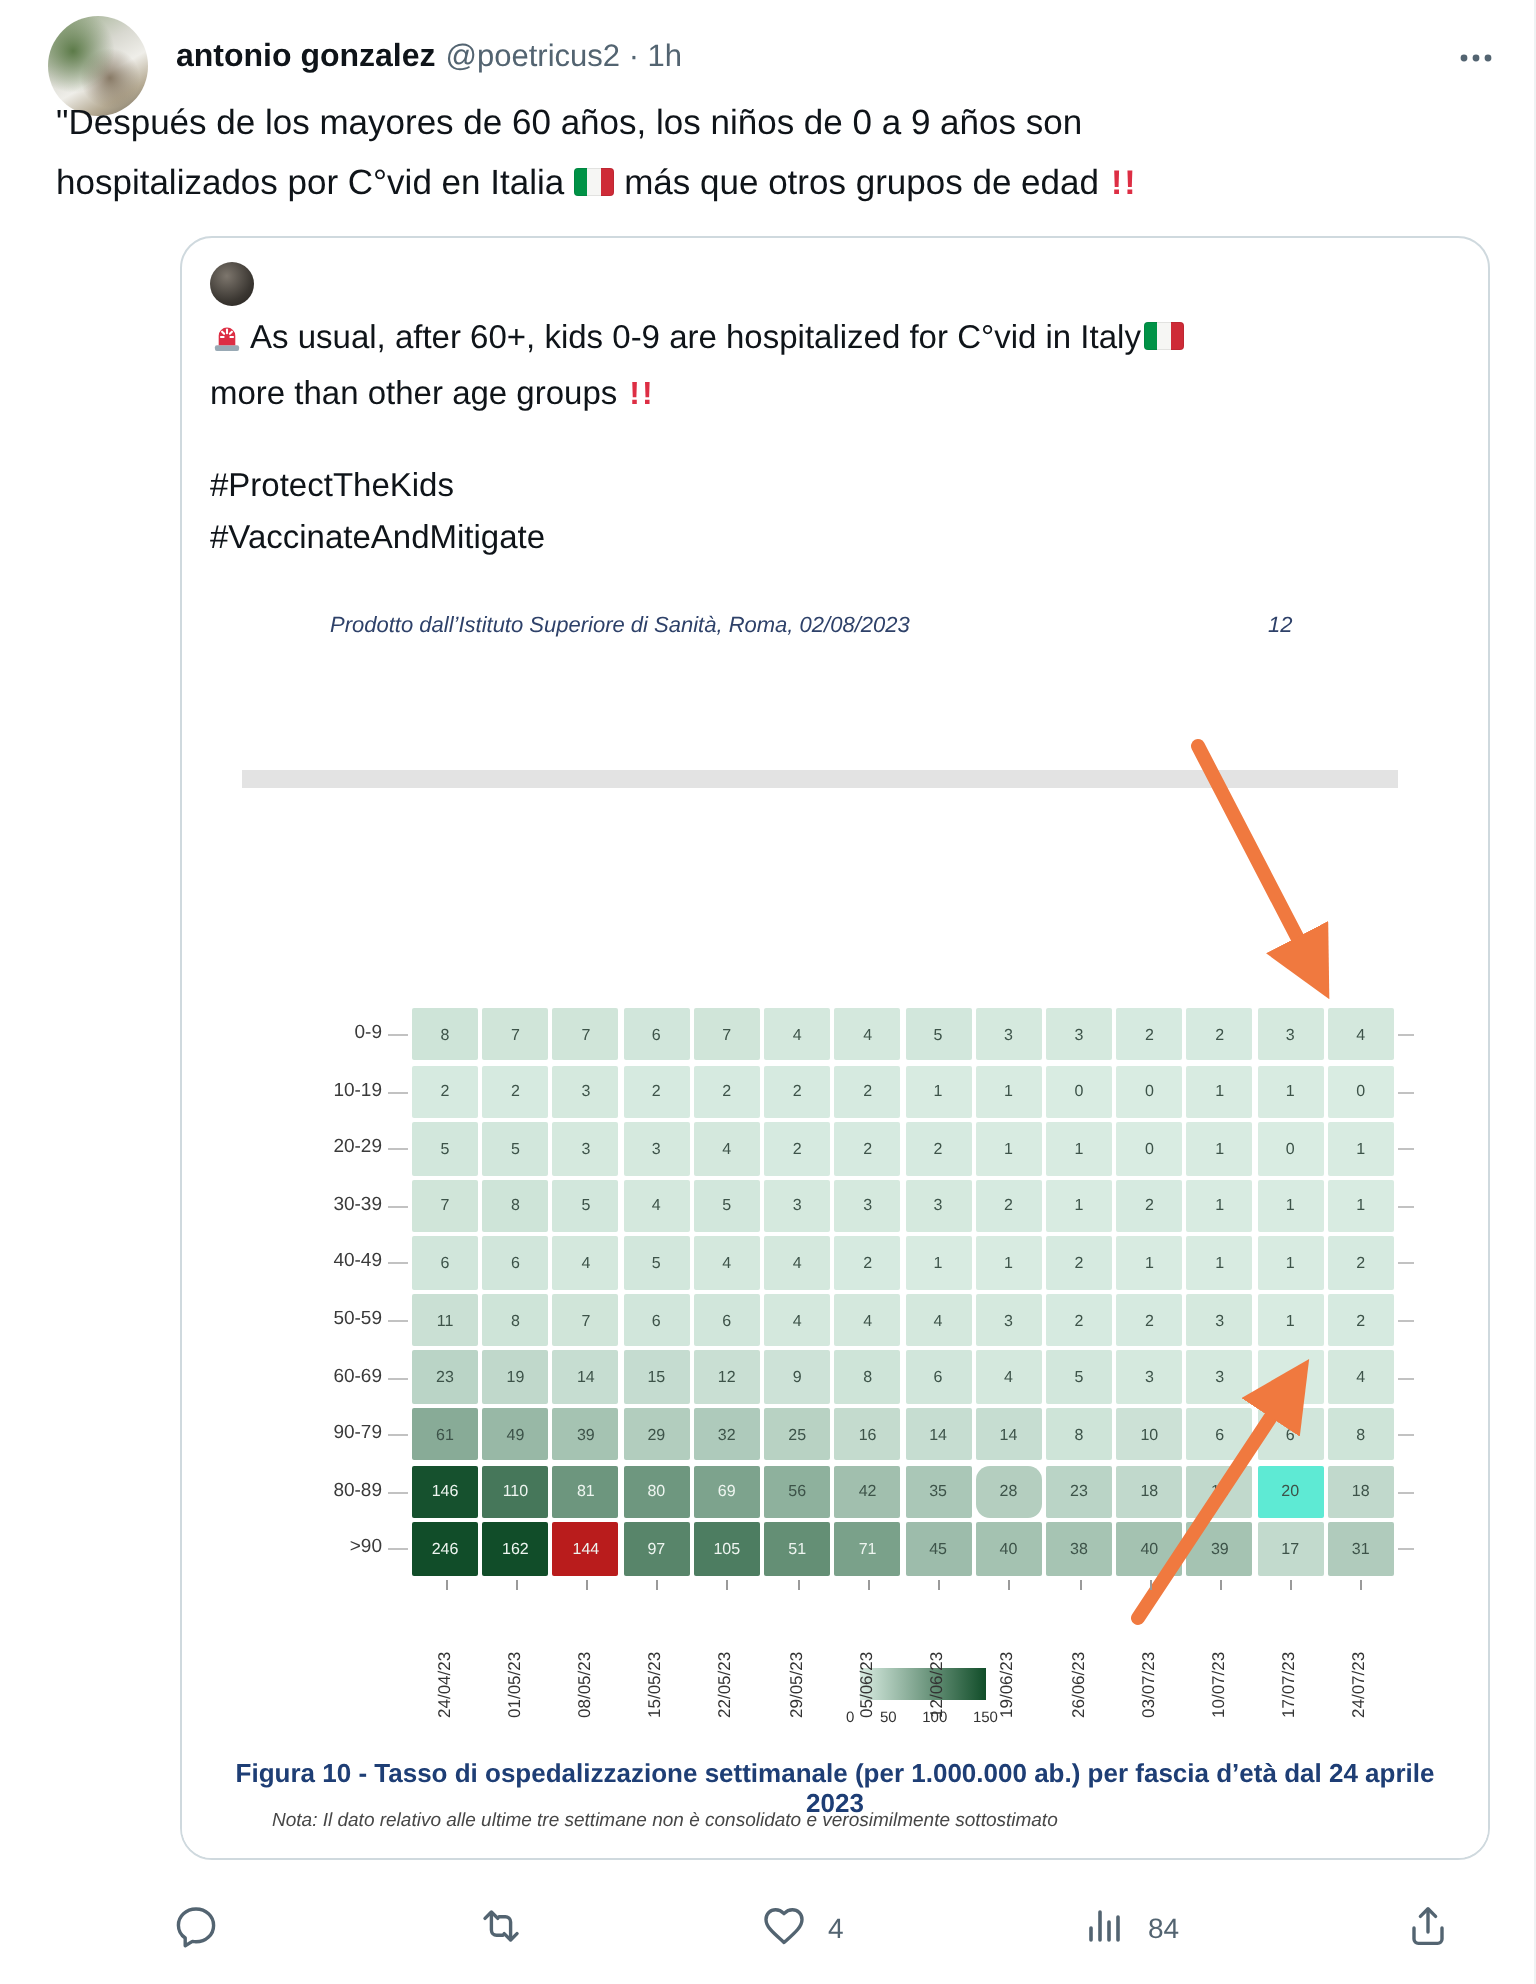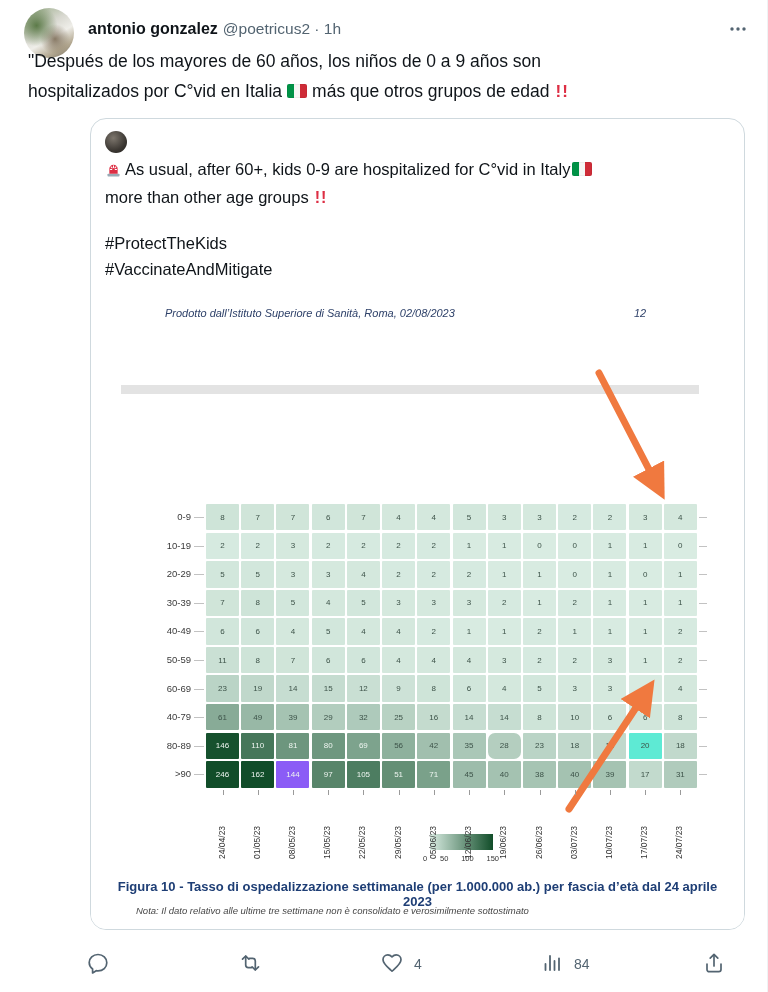--- a/index.html
+++ b/index.html
@@ -227,21 +227,21 @@
           <div class="hm-cell" style="background: rgb(161, 191, 174); color: rgb(61, 83, 73);">42</div>
           <div class="hm-cell" style="background: rgb(170, 199, 183); color: rgb(61, 83, 73);">35</div>
           <div class="hm-cell" style="background: rgb(180, 206, 191); color: rgb(61, 83, 73); border-radius: 7px;">28</div>
           <div class="hm-cell" style="background: rgb(186, 212, 198); color: rgb(61, 83, 73);">23</div>
           <div class="hm-cell" style="background: rgb(193, 217, 204); color: rgb(61, 83, 73);">18</div>
           <div class="hm-cell" style="background: rgb(193, 217, 204); color: rgb(61, 83, 73);">18</div>
           <div class="hm-cell" style="background: #5eead4; color: rgb(61, 83, 73);">20</div>
           <div class="hm-cell" style="background: rgb(193, 217, 204); color: rgb(61, 83, 73);">18</div>
           <div class="hm-cell" style="background: rgb(17, 77, 41); color: rgb(238, 245, 240);">246</div>
           <div class="hm-cell" style="background: rgb(17, 77, 41); color: rgb(238, 245, 240);">162</div>
-          <div class="hm-cell" style="background: #8b5cf6; color: rgb(238, 245, 240);">144</div>
+          <div class="hm-cell" style="background: #b91c1c; color: rgb(238, 245, 240);">144</div>
           <div class="hm-cell" style="background: rgb(88, 133, 106); color: rgb(238, 245, 240);">97</div>
           <div class="hm-cell" style="background: rgb(77, 125, 97); color: rgb(238, 245, 240);">105</div>
           <div class="hm-cell" style="background: rgb(100, 143, 117); color: rgb(238, 245, 240);">51</div>
           <div class="hm-cell" style="background: rgb(122, 161, 138); color: rgb(238, 245, 240);">71</div>
           <div class="hm-cell" style="background: rgb(157, 188, 171); color: rgb(61, 83, 73);">45</div>
           <div class="hm-cell" style="background: rgb(164, 194, 177); color: rgb(61, 83, 73);">40</div>
           <div class="hm-cell" style="background: rgb(166, 196, 179); color: rgb(61, 83, 73);">38</div>
           <div class="hm-cell" style="background: rgb(164, 194, 177); color: rgb(61, 83, 73);">40</div>
           <div class="hm-cell" style="background: rgb(165, 195, 178); color: rgb(61, 83, 73);">39</div>
           <div class="hm-cell" style="background: rgb(194, 218, 205); color: rgb(61, 83, 73);">17</div>
@@ -282,21 +282,21 @@
         <div class="hm-dash" style="left: 608px; width: 8px; top: 313.8px;"></div>
         <div class="hm-rowlabel" style="top: 336.4px;">40-49</div>
         <div class="hm-dash" style="left: 103px; width: 10px; top: 342.4px;"></div>
         <div class="hm-dash" style="left: 608px; width: 8px; top: 342.4px;"></div>
         <div class="hm-rowlabel" style="top: 365px;">50-59</div>
         <div class="hm-dash" style="left: 103px; width: 10px; top: 371px;"></div>
         <div class="hm-dash" style="left: 608px; width: 8px; top: 371px;"></div>
         <div class="hm-rowlabel" style="top: 393.6px;">60-69</div>
         <div class="hm-dash" style="left: 103px; width: 10px; top: 399.6px;"></div>
         <div class="hm-dash" style="left: 608px; width: 8px; top: 399.6px;"></div>
-        <div class="hm-rowlabel" style="top: 422.2px;">40-79</div>
+        <div class="hm-rowlabel" style="top: 422.2px;">90-79</div>
         <div class="hm-dash" style="left: 103px; width: 10px; top: 428.2px;"></div>
         <div class="hm-dash" style="left: 608px; width: 8px; top: 428.2px;"></div>
         <div class="hm-rowlabel" style="top: 450.8px;">80-89</div>
         <div class="hm-dash" style="left: 103px; width: 10px; top: 456.8px;"></div>
         <div class="hm-dash" style="left: 608px; width: 8px; top: 456.8px;"></div>
         <div class="hm-rowlabel" style="top: 479.4px;">&gt;90</div>
         <div class="hm-dash" style="left: 103px; width: 10px; top: 485.4px;"></div>
         <div class="hm-dash" style="left: 608px; width: 8px; top: 485.4px;"></div>
         <div class="hm-coltick" style="left: 131.5px;"></div>
         <div class="hm-collabel" style="left: 125.5px;">24/04/23</div>

